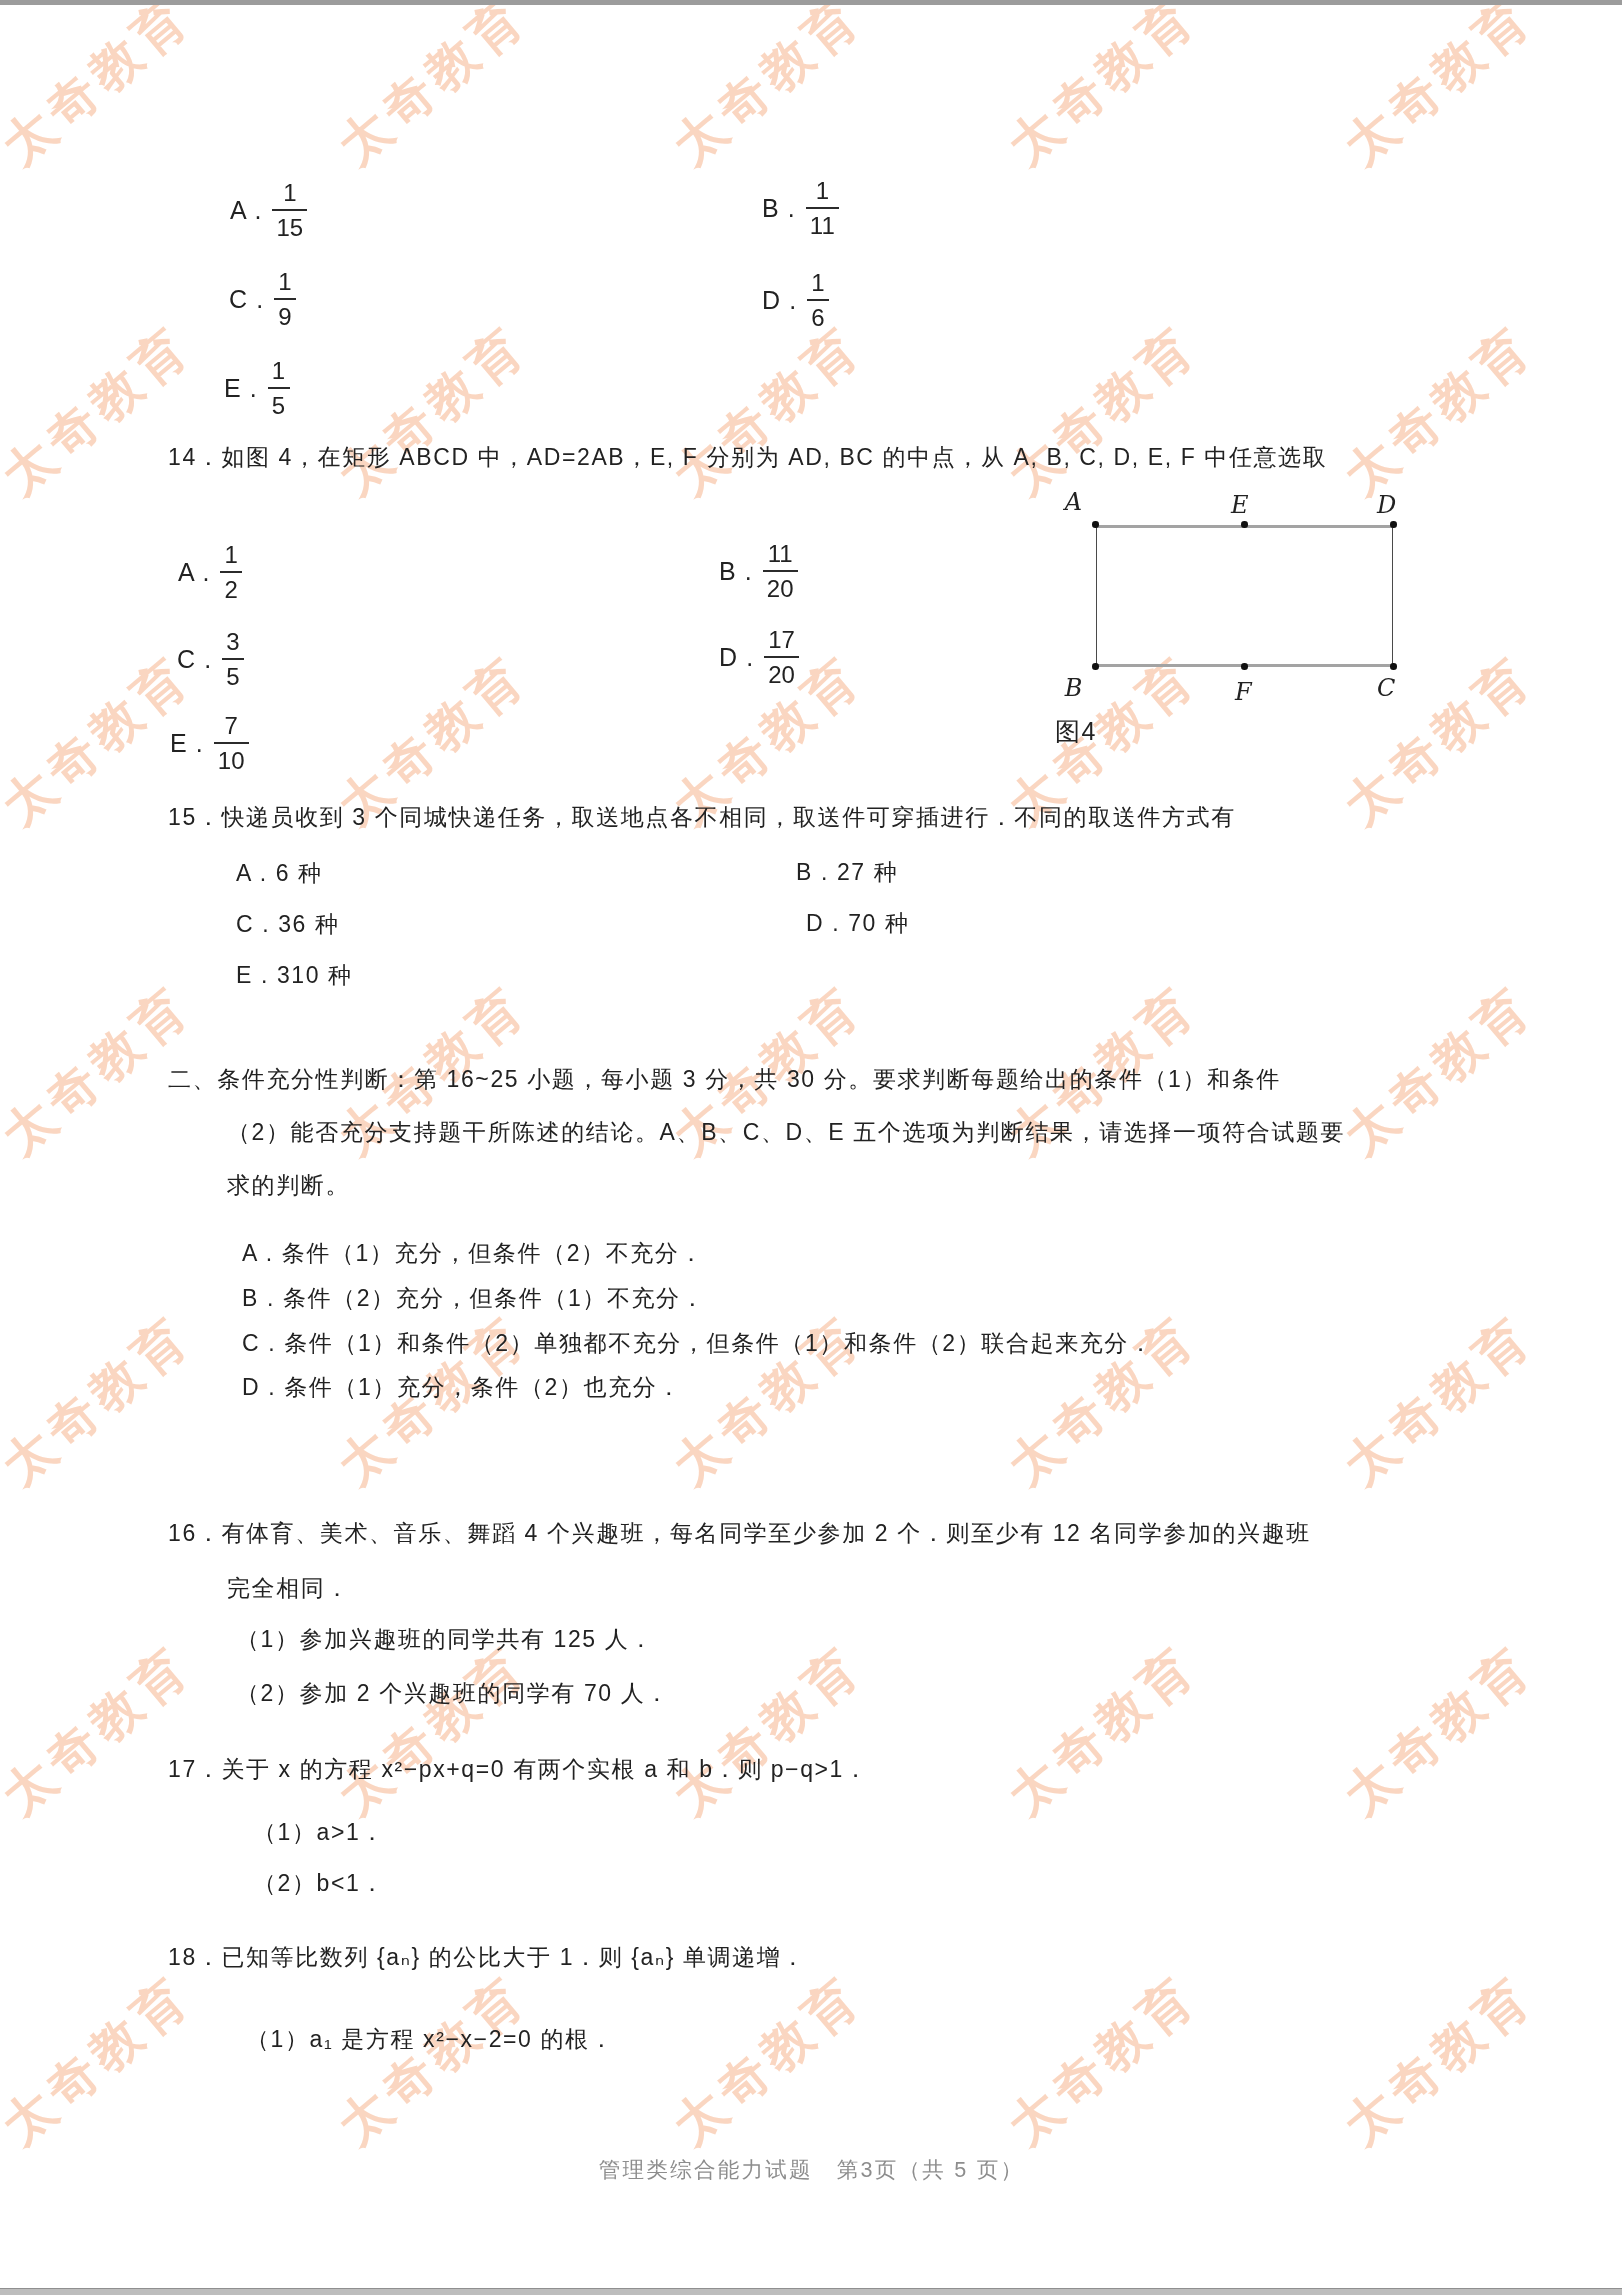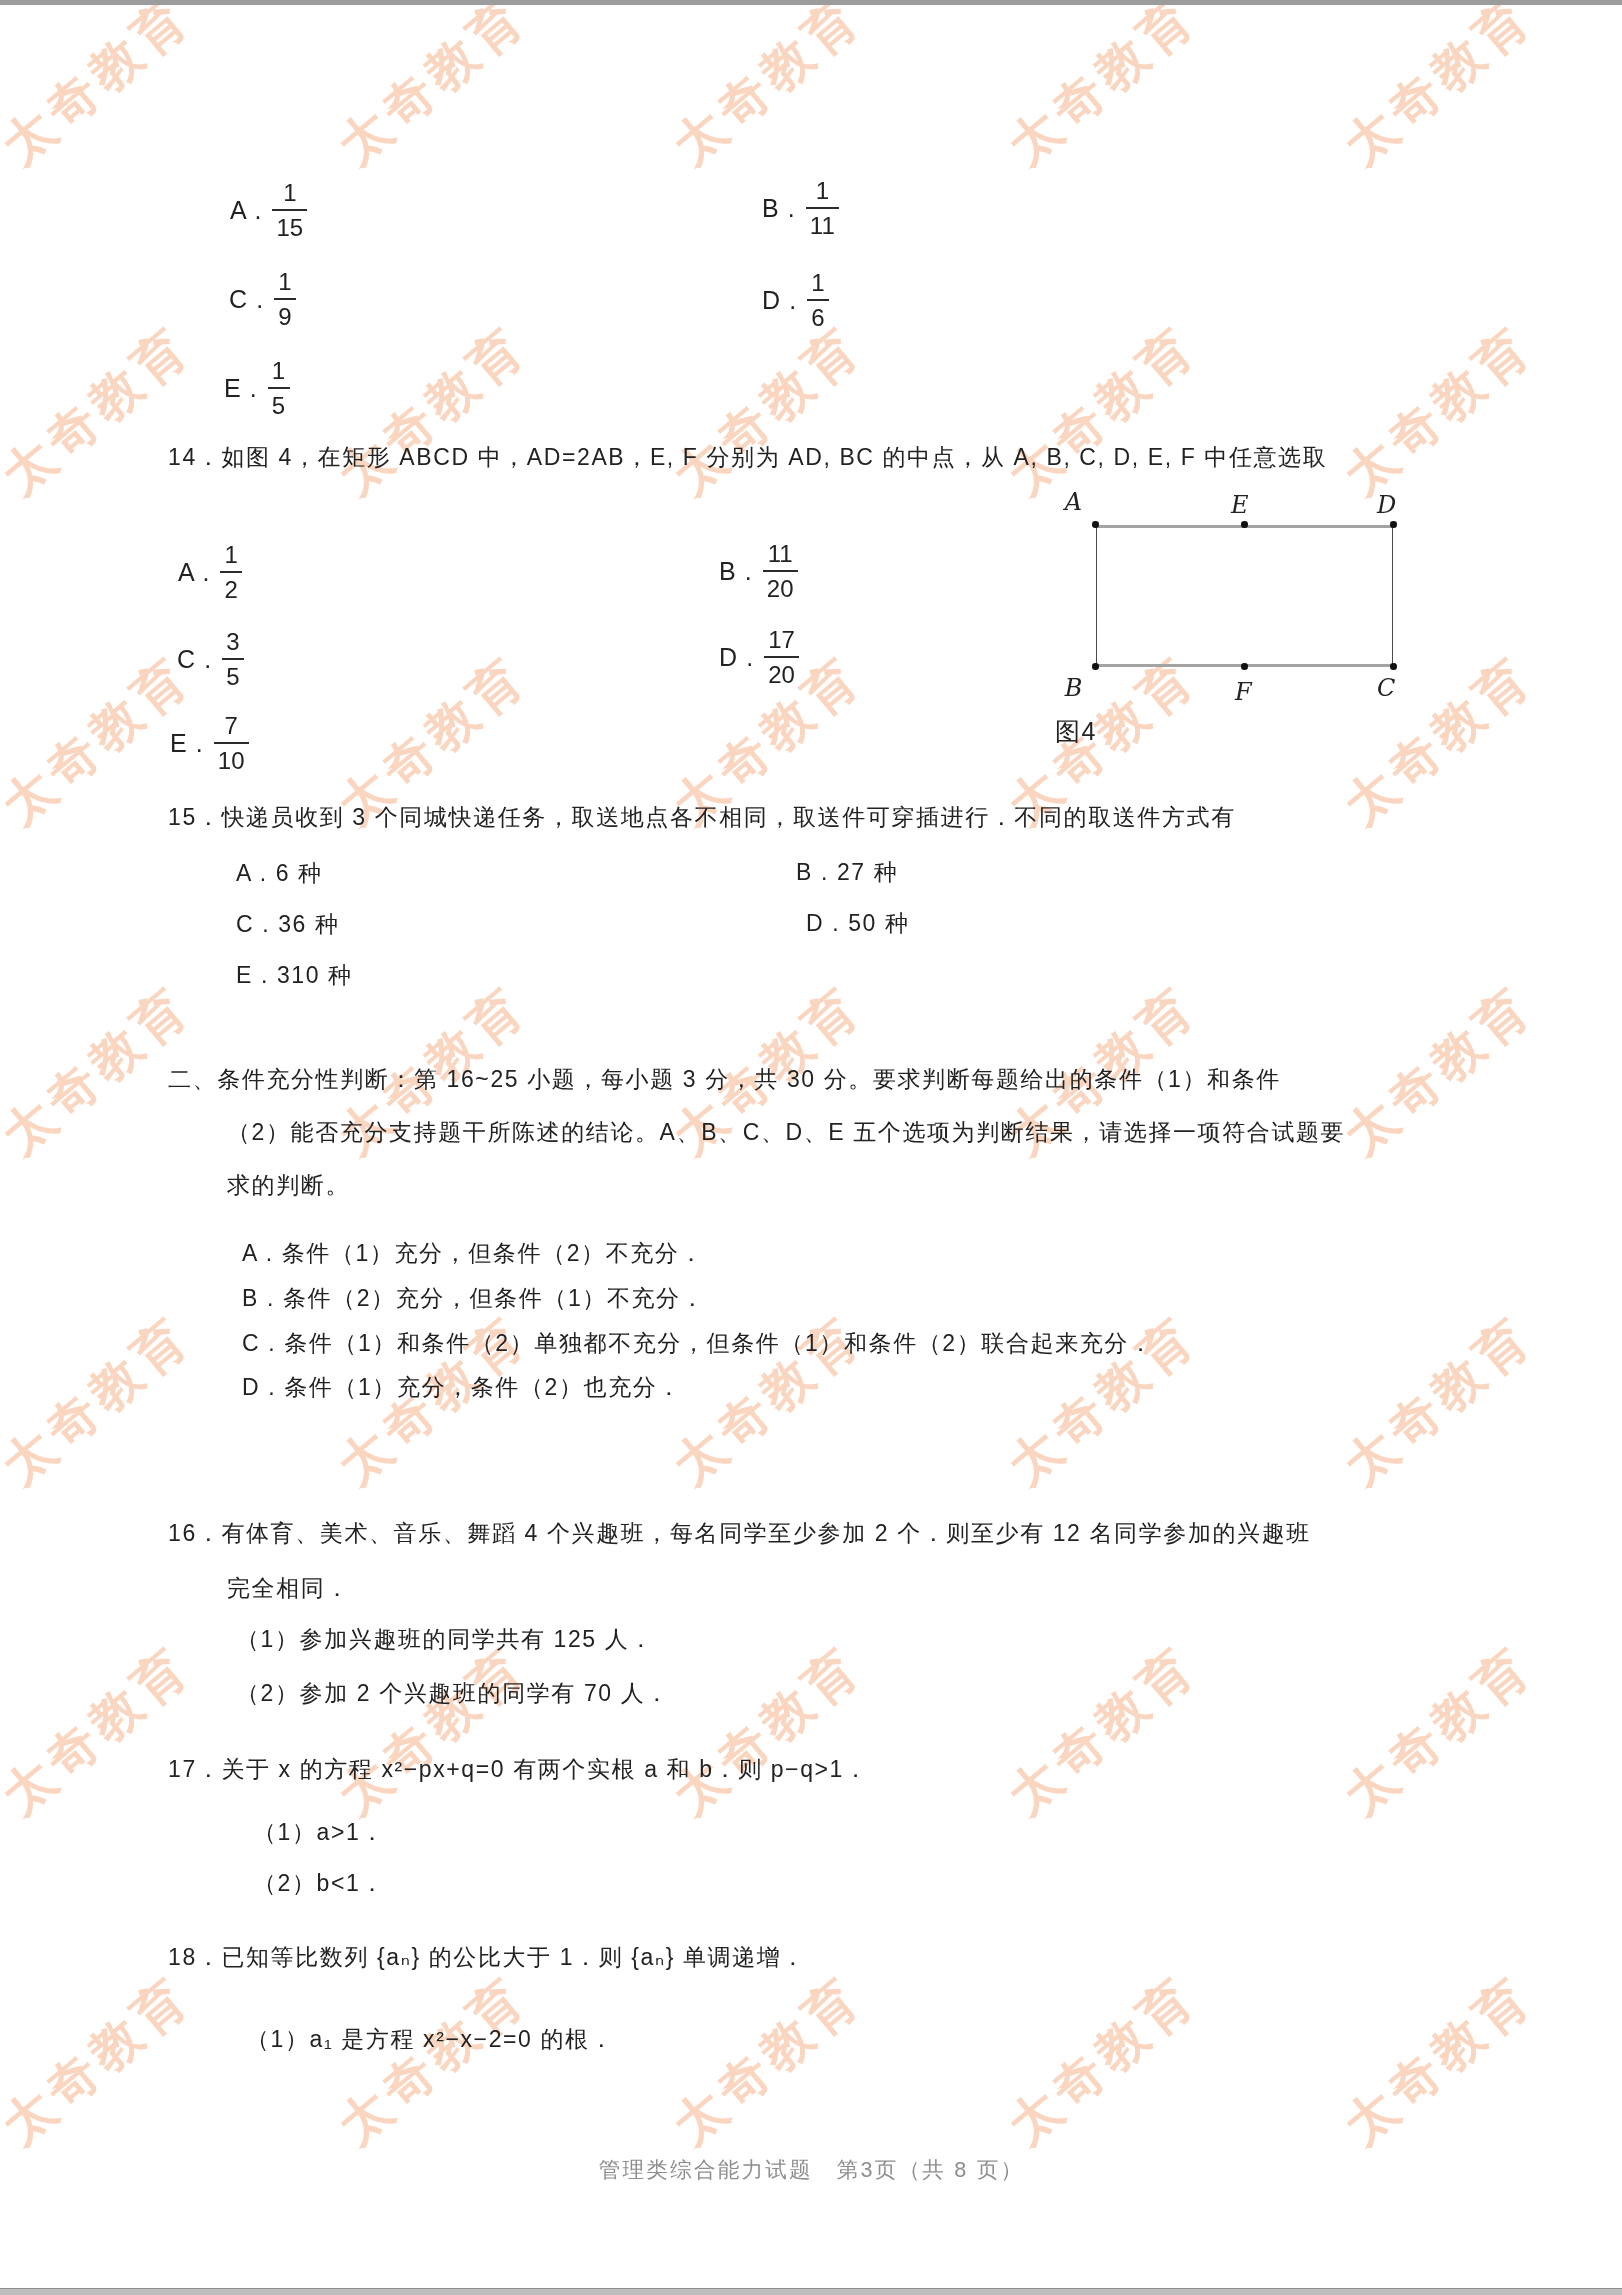--- a/index.html
+++ b/index.html
@@ -178,21 +178,21 @@
       <div class="fig-label" style="left:9.7px;top:190px;">B</div>
       <div class="fig-label" style="left:180px;top:194px;">F</div>
       <div class="fig-label" style="left:322px;top:190px;">C</div>
       <div class="fig-caption">图4</div>
     </div>
 
     <div class="line" style="left:168px;top:802px;">15．快递员收到 3 个同城快递任务，取送地点各不相同，取送件可穿插进行．不同的取送件方式有</div>
     <div class="line" style="left:236px;top:858px;">A . 6 种</div>
     <div class="line" style="left:796px;top:857px;">B . 27 种</div>
     <div class="line" style="left:236px;top:909px;">C . 36 种</div>
-    <div class="line" style="left:806px;top:908px;">D . 50 种</div>
+    <div class="line" style="left:806px;top:908px;">D . 70 种</div>
     <div class="line" style="left:236px;top:960px;">E . 310 种</div>
 
     <div class="line" style="left:168px;top:1064px;">二、条件充分性判断：第 16~25 小题，每小题 3 分，共 30 分。要求判断每题给出的条件（1）和条件</div>
     <div class="line" style="left:227px;top:1117px;">（2）能否充分支持题干所陈述的结论。A、B、C、D、E 五个选项为判断结果，请选择一项符合试题要</div>
     <div class="line" style="left:227px;top:1170px;">求的判断。</div>
 
     <div class="line" style="left:242px;top:1238px;">A . 条件（1）充分，但条件（2）不充分．</div>
     <div class="line" style="left:242px;top:1283px;">B . 条件（2）充分，但条件（1）不充分．</div>
     <div class="line" style="left:242px;top:1328px;">C . 条件（1）和条件（2）单独都不充分，但条件（1）和条件（2）联合起来充分．</div>
     <div class="line" style="left:242px;top:1372px;">D . 条件（1）充分，条件（2）也充分．</div>
@@ -202,18 +202,18 @@
     <div class="line" style="left:236px;top:1624px;">（1）参加兴趣班的同学共有 125 人．</div>
     <div class="line" style="left:236px;top:1678px;">（2）参加 2 个兴趣班的同学有 70 人．</div>
 
     <div class="line" style="left:168px;top:1754px;">17．关于 x 的方程 x²−px+q=0 有两个实根 a 和 b．则 p−q&gt;1．</div>
     <div class="line" style="left:253px;top:1817px;">（1）a&gt;1．</div>
     <div class="line" style="left:253px;top:1868px;">（2）b&lt;1．</div>
 
     <div class="line" style="left:168px;top:1942px;">18．已知等比数列 {aₙ} 的公比大于 1．则 {aₙ} 单调递增．</div>
     <div class="line" style="left:246px;top:2024px;">（1）a₁ 是方程 x²−x−2=0 的根．</div>
 
-    <div class="footer">管理类综合能力试题　第3页（共 8 页）</div>
+    <div class="footer">管理类综合能力试题　第3页（共 5 页）</div>
   </div>
 
   <div class="edge-bottom"></div>
 </div>
 
 
 </body></html>

